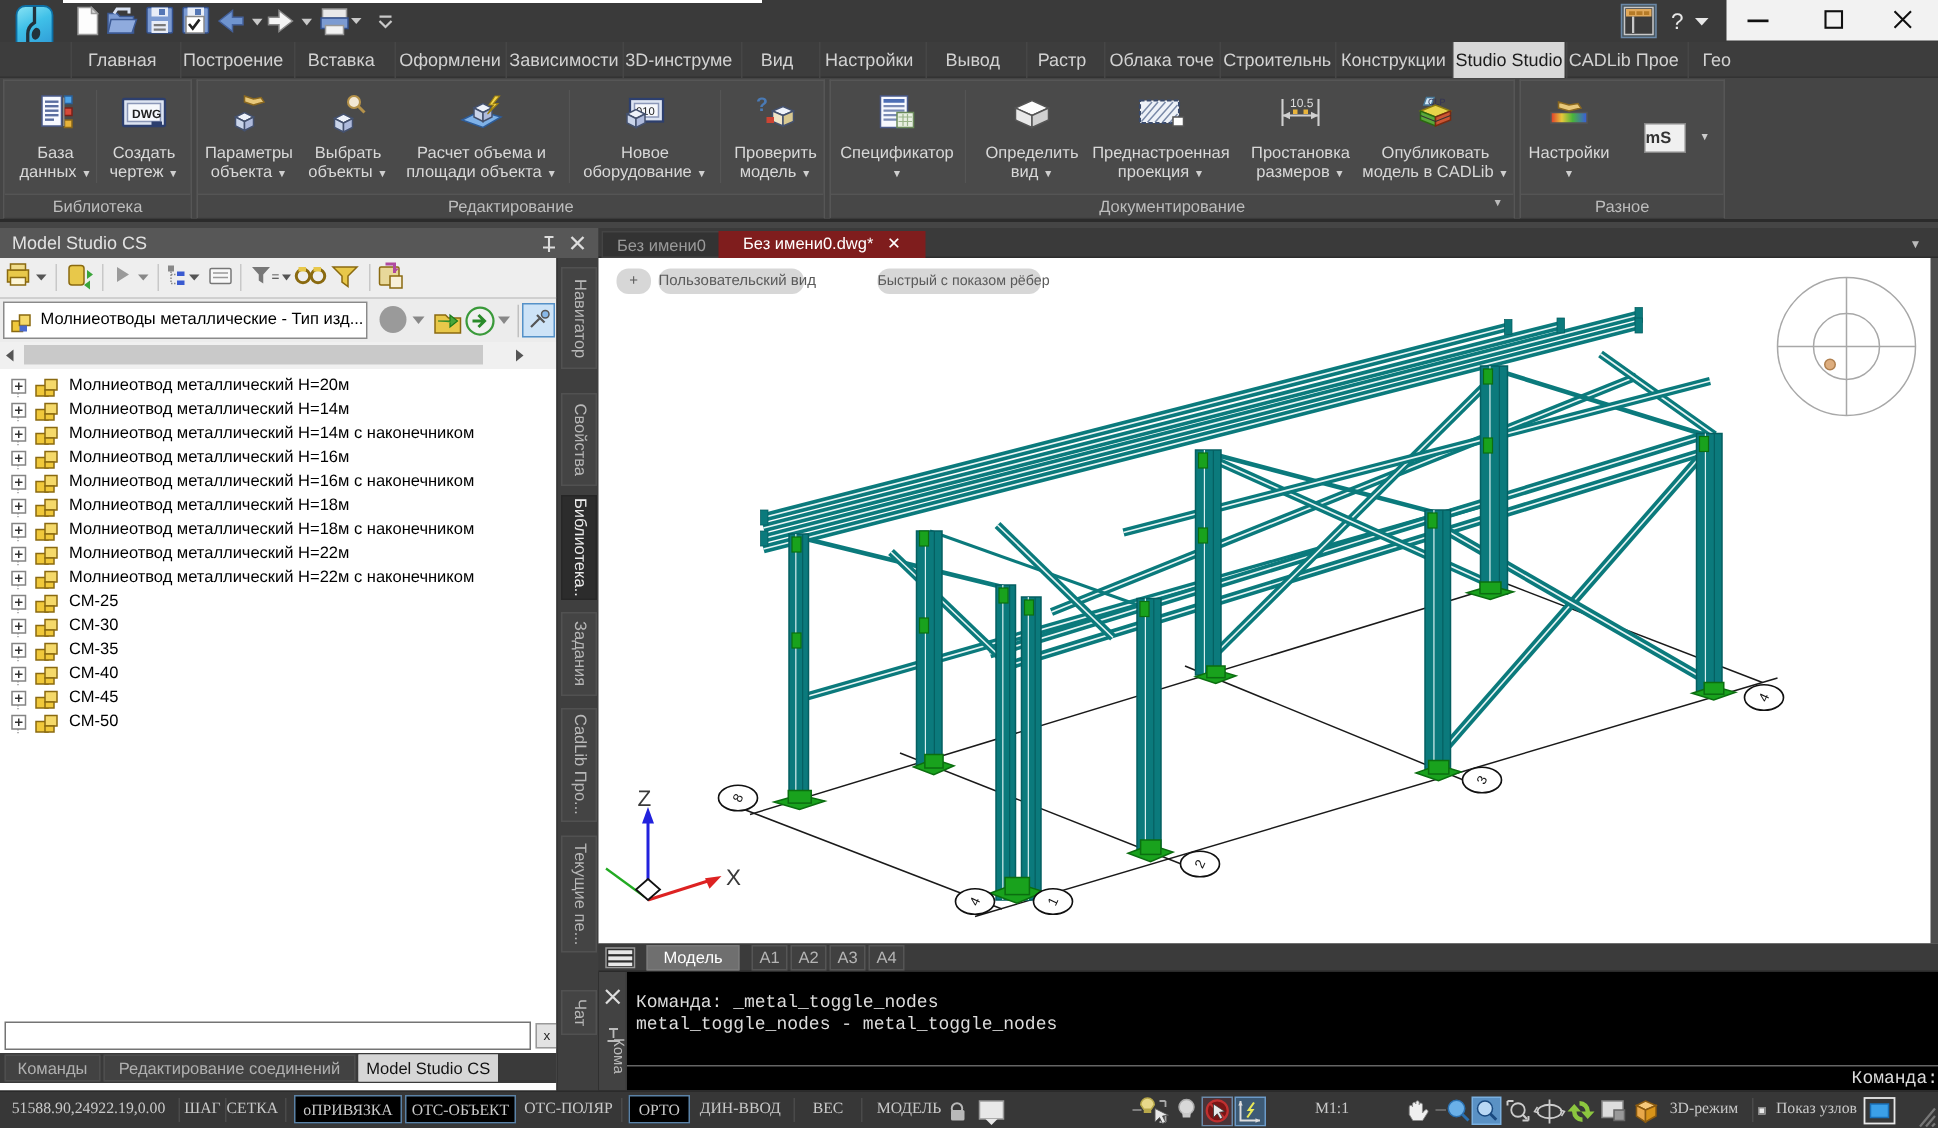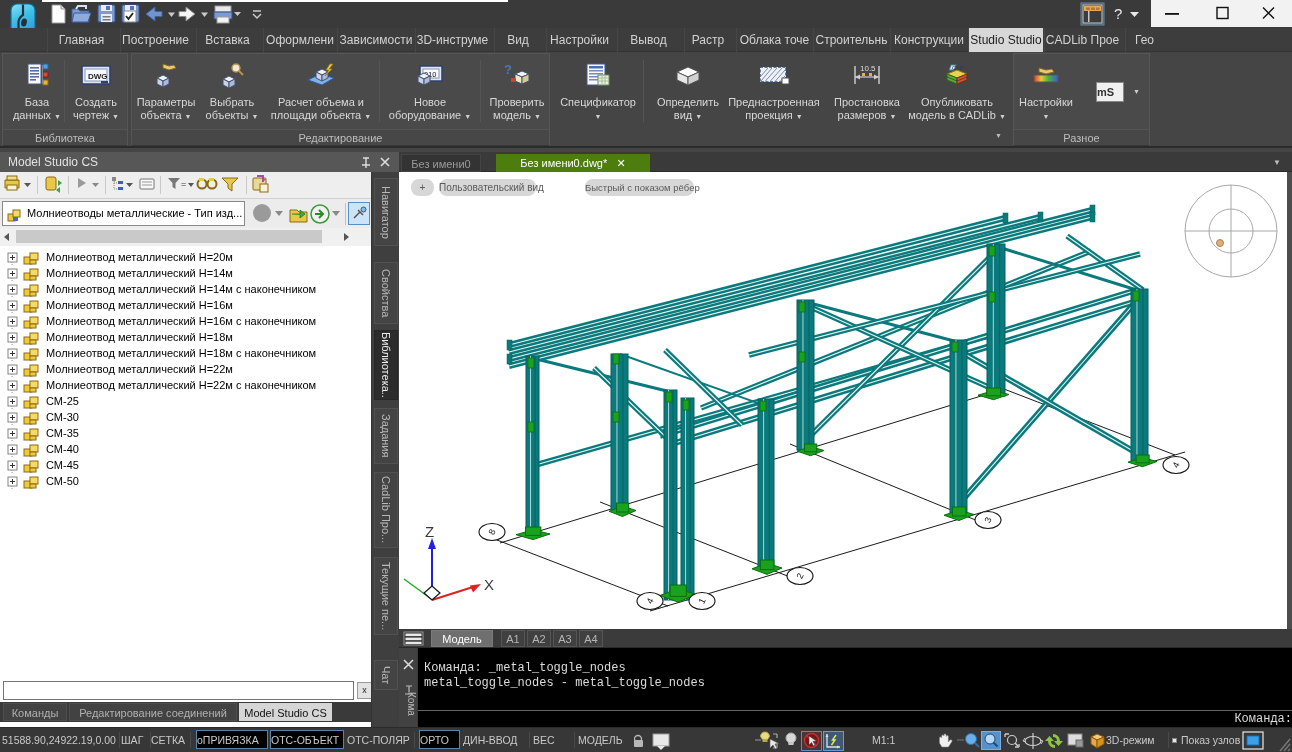--- a/index.html
+++ b/index.html
@@ -56,21 +56,21 @@
   border:1px solid #555;background:#404040;}
 #laytabs .lt.act{background:#6f6f6f;color:#fff;border-color:#7a7a7a;}
 
 #cmd{position:absolute;left:399px;top:648px;width:893px;height:79px;background:#000000;
   font-family:"Liberation Mono",monospace;font-size:12px;color:#dcdcdc;text-align:right;}
 #cmdstrip{position:absolute;left:0;top:0;width:19px;height:79px;background:#424242;border-right:1px solid #3a3a3a;}
 #cmdprompt{position:absolute;left:19px;top:62px;width:874px;height:17px;border-top:1px solid #656565;line-height:16px;}
 
 #status{position:absolute;left:0;top:727px;width:1292px;height:25px;background:#373737;border-top:1px solid #2a2a2a;
   font-size:10.5px;color:#c9c9c9;}
-#status .si{position:absolute;top:0;height:24px;line-height:24px;white-space:nowrap;}
+#status .si{position:absolute;top:0;height:24px;line-height:24px;text-align:center;white-space:nowrap;font-family:Liberation Serif, serif;}
 #status .sbox{top:2px;height:19px;line-height:19px;background:#000000;border:1px solid #5b82a6;}
 .sep{position:absolute;top:4px;width:1px;height:16px;background:#4a4a4a;}
 </style></head>
 <body>
 <div id="title">
 <div id="whitetop"></div>
 <svg class="abs" style="left:9px;top:2px" width="28" height="39">
 <defs>
         <linearGradient id="lg" x1="0" y1="0" x2="0.35" y2="1">
 <stop offset="0" stop-color="#8ae4f5"></stop>
@@ -155,20 +155,23 @@
 <span class="t act" style="left:968px;width:75px">Studio Studio</span>
 <span class="t" style="left:1044px;width:76px">CADLib Прое</span>
 <span class="t" style="left:1125px;width:38px">Гео</span>
 </div>
 <div id="ribbon">
 <div class="rgroup" style="left:2px;width:126px">
       <div class="glabel">Библиотека</div>
     </div>
 <div class="rgroup" style="left:131px;width:419px">
       <div class="glabel">Редактирование</div>
+    </div>
+<div class="rgroup" style="left:553px;width:457px">
+      <div class="glabel">Документирование</div>
     </div>
 <div class="rgroup" style="left:1013px;width:137px">
       <div class="glabel">Разное</div>
     </div>
 <div class="abs" style="left:995px;top:80px;font-size:7px;color:#bbb">▼</div>
 <div class="rbtn" style="left:8px;width:58px"><svg class="ric" width="24" height="27">
 <rect x="3" y="2" width="13" height="20" fill="#f7f9ff" stroke="#4a5a8a"></rect>
 <rect x="5" y="5" width="9" height="1.6" fill="#5b6ea0"></rect>
         <rect x="5" y="8" width="9" height="1.6" fill="#5b6ea0"></rect>
 <rect x="5" y="11" width="9" height="1.6" fill="#5b6ea0"></rect>
@@ -553,21 +556,21 @@
 <div class="vtab" style="top:6px;height:68px">Навигатор</div>
 <div class="vtab" style="top:90px;height:62px">Свойства э.</div>
 <div class="vtab act" style="top:158px;height:70px">Библиотека..</div>
 <div class="vtab" style="top:236px;height:56px">Задания</div>
 <div class="vtab" style="top:300px;height:76px">CadLib Про...</div>
 <div class="vtab" style="top:385px;height:78px">Текущие пе...</div>
 <div class="vtab" style="top:488px;height:30px">Чат</div>
 </div>
 <div id="docbar">
 <div class="dtab" style="left:2px;width:80px;background:#333;border:1px solid #444;color:#9a9a9a;overflow:hidden">Без имени0</div>
-<div class="dtab" style="left:97px;width:154px;background:#4d7c0f;color:#fff">Без имени0.dwg*&nbsp;&nbsp;&nbsp;✕</div>
+<div class="dtab" style="left:80px;width:138px;background:#7f1d1d;color:#fff">Без имени0.dwg*&nbsp;&nbsp;&nbsp;✕</div>
 <div class="abs" style="left:874px;top:6px;font-size:8px;color:#bbb">▼</div>
 </div>
 <div id="canvas">
 <div class="pill" style="left:12px;width:23px">+</div>
 <div class="pill" style="left:40px;width:97px;font-size:10px">Пользовательский вид</div>
 <div class="pill" style="left:186px;width:109px;font-size:9.5px">Быстрый с показом рёбер</div>
 <svg class="abs" style="left:0;top:0" width="893" height="457" fill="none">
       <g stroke="#1a1a1a" stroke-width="1">
         <line x1="101" y1="371" x2="605" y2="217" stroke="#1a1a1a" stroke-width="1" stroke-linecap="butt"></line>
         <line x1="98" y1="368" x2="269" y2="434" stroke="#1a1a1a" stroke-width="1" stroke-linecap="butt"></line>

